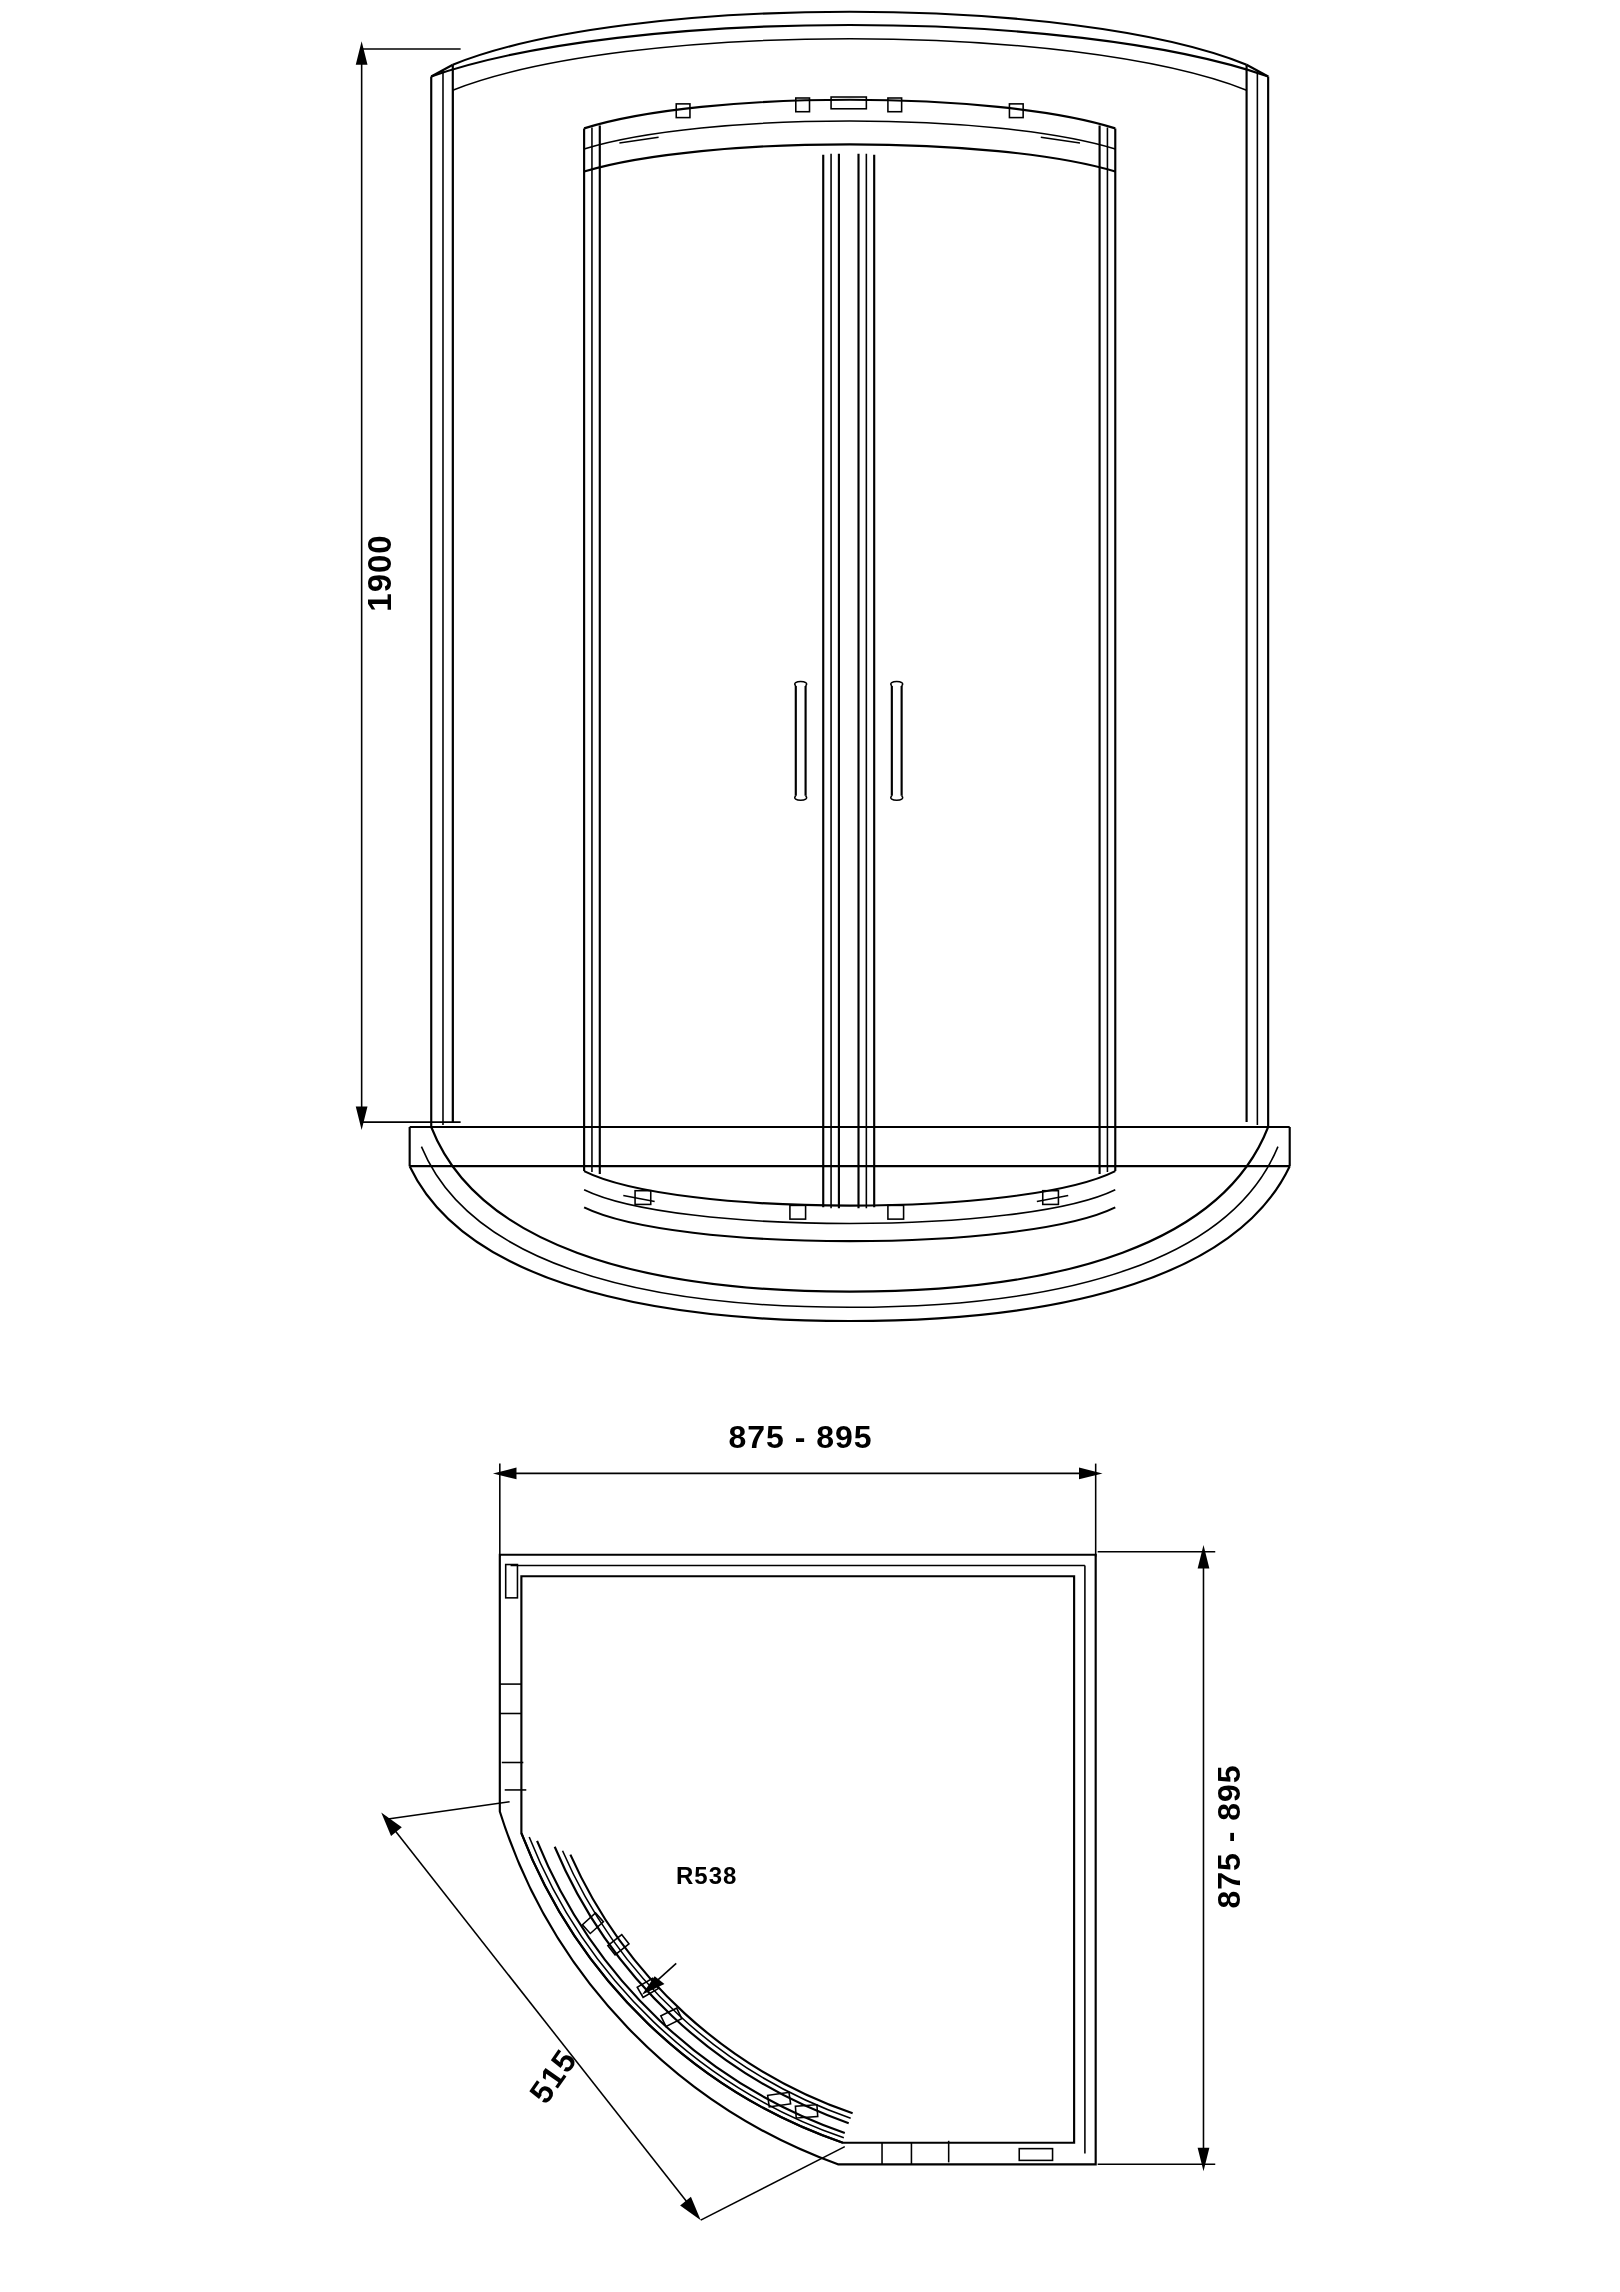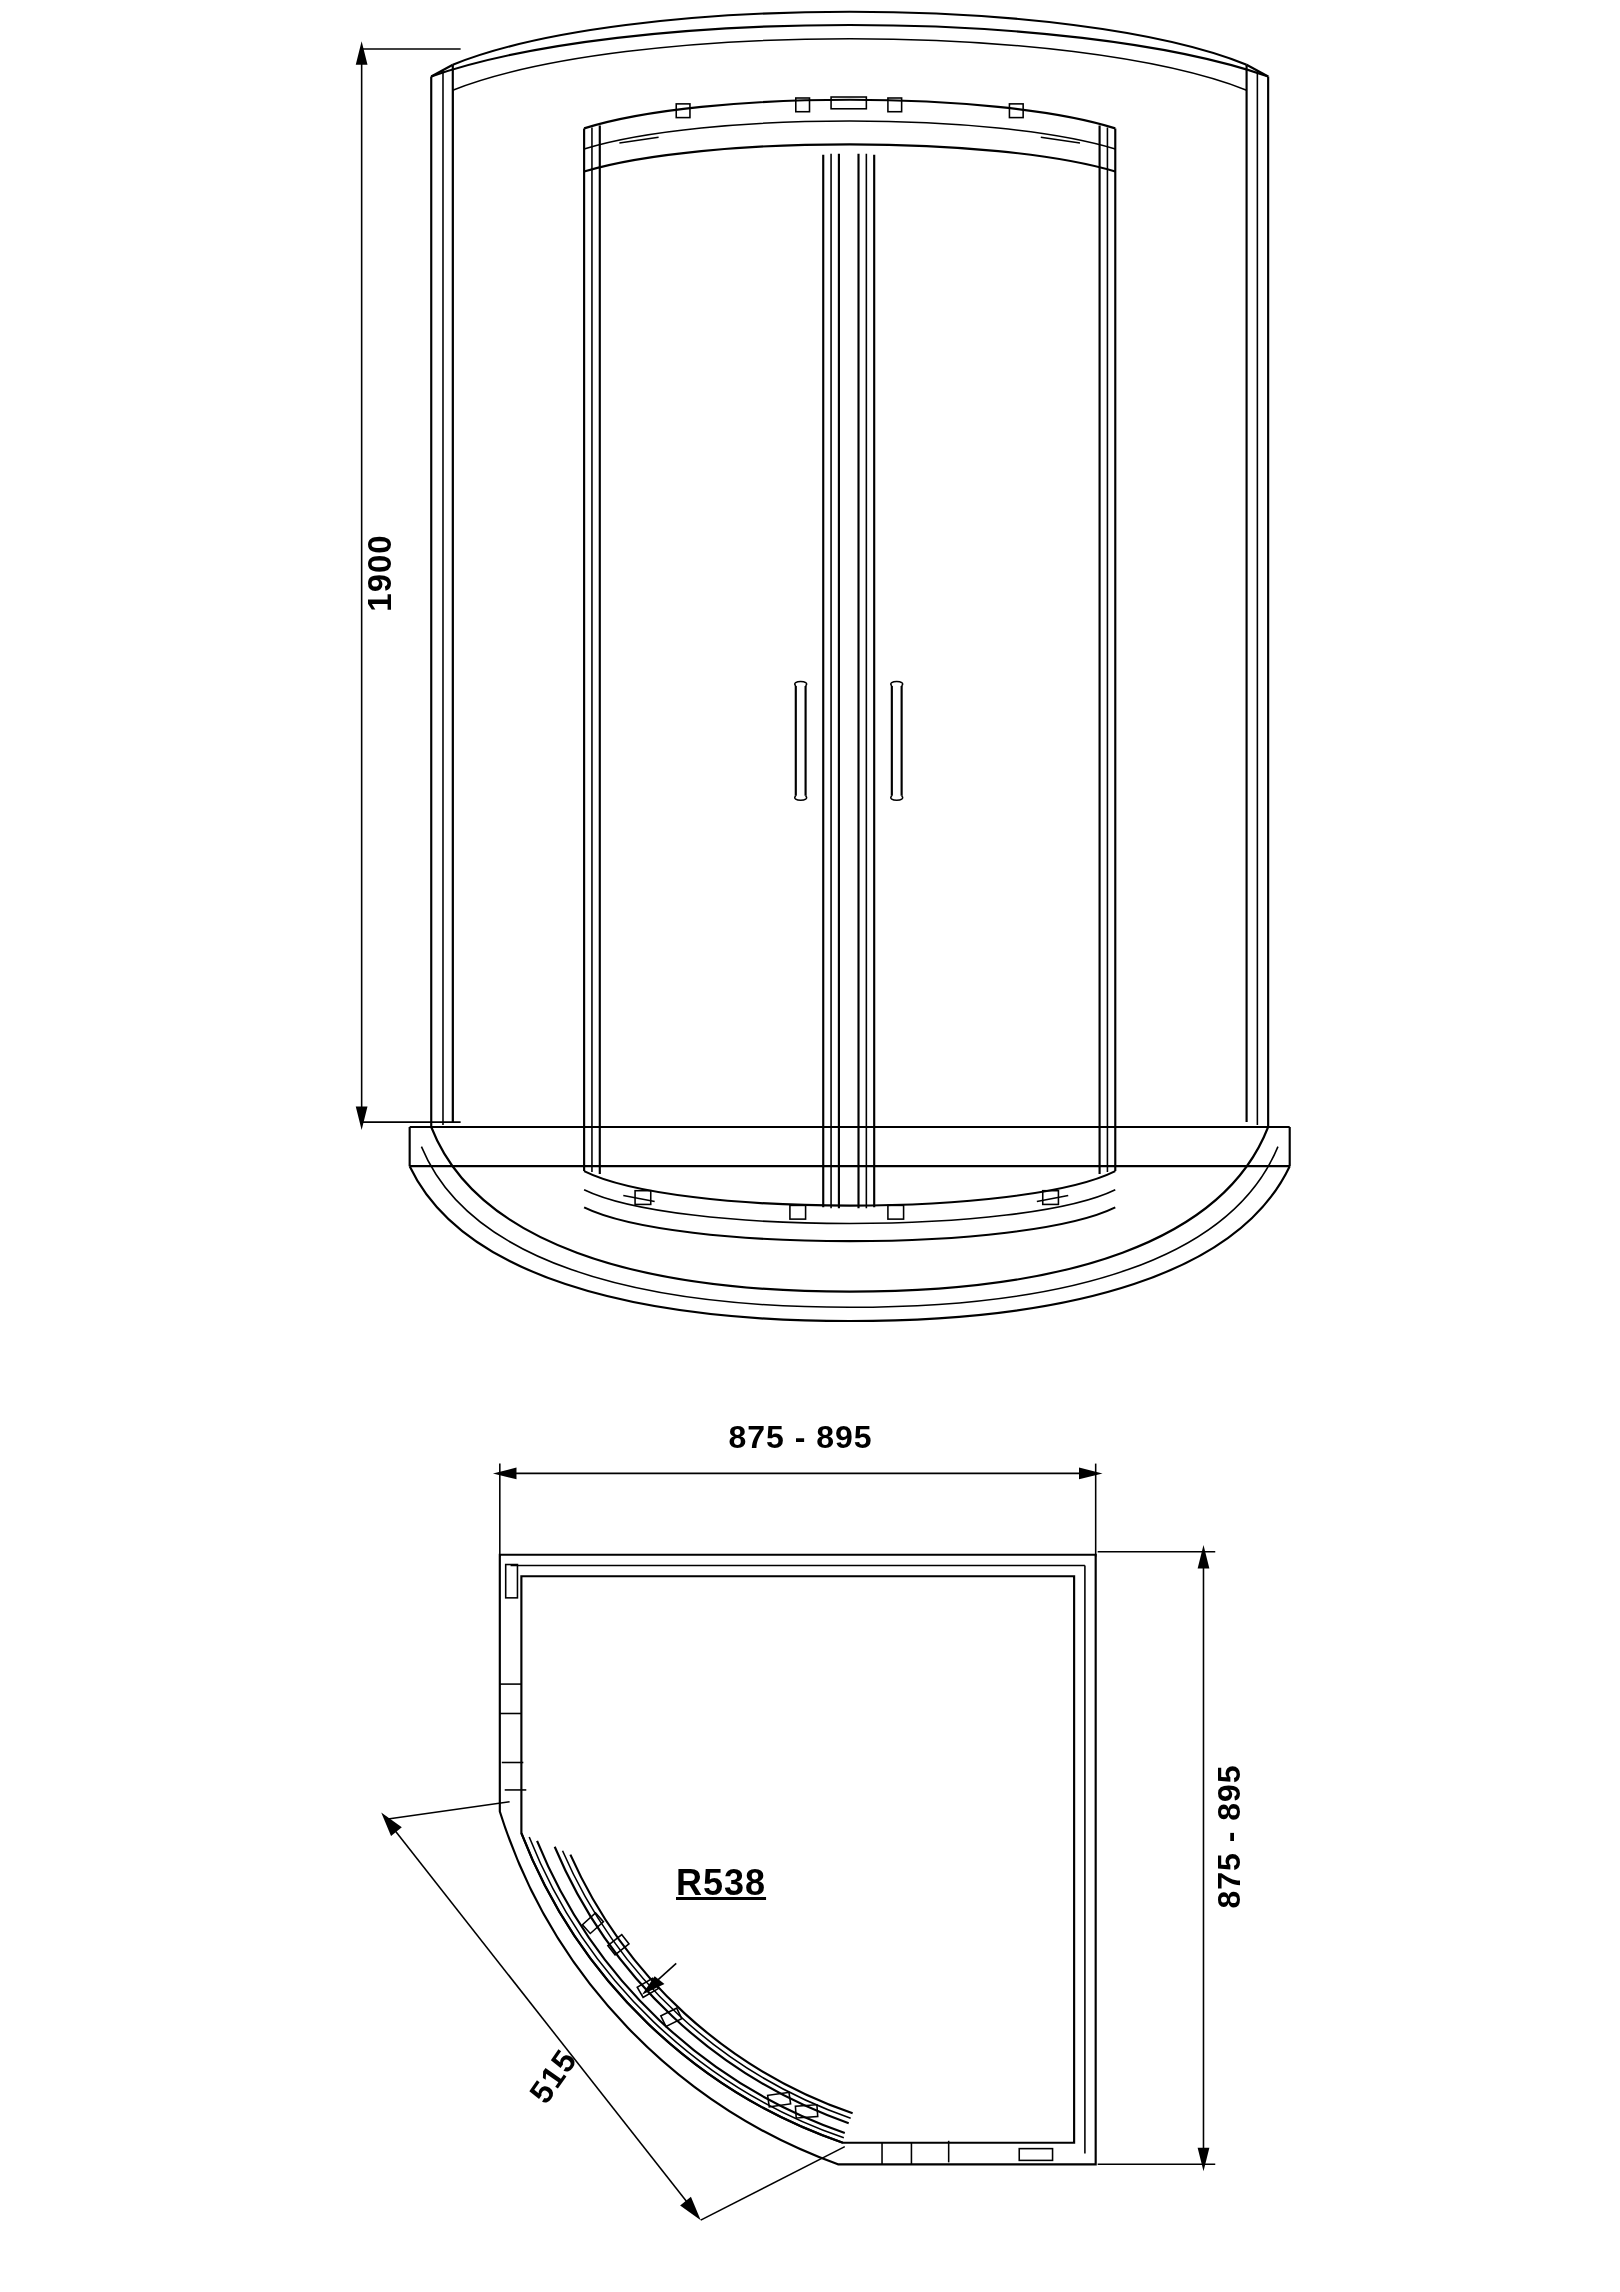--- a/index.html
+++ b/index.html
@@ -221,18 +221,18 @@
 
       <line class="ln thin" x1="394" y1="438" x2="520" y2="420"></line>
       <line class="ln thin" x1="715" y1="847" x2="862" y2="772"></line>
     </g>
   </svg>
 
   <div class="dim-label" style="left:688px; top:1419px; width:225px; text-align:center; font-size:32px;">875 - 895</div>
 
   <div class="dim-label rot90" style="left:1117px; top:1818px; width:225px; text-align:center; font-size:32px;">875 - 895</div>
 
-  <div class="dim-label" style="left:676px; top:1862px; font-size:36px;text-decoration:underline;">R538</div>
+  <div class="dim-label" style="left:676px; top:1862px; font-size:24px;">R538</div>
 
   <div class="dim-label rot-diag" style="left:490px; top:2058px; width:127px; text-align:center; font-size:32px;">515</div>
 
 </div>
 
 
 </body></html>

